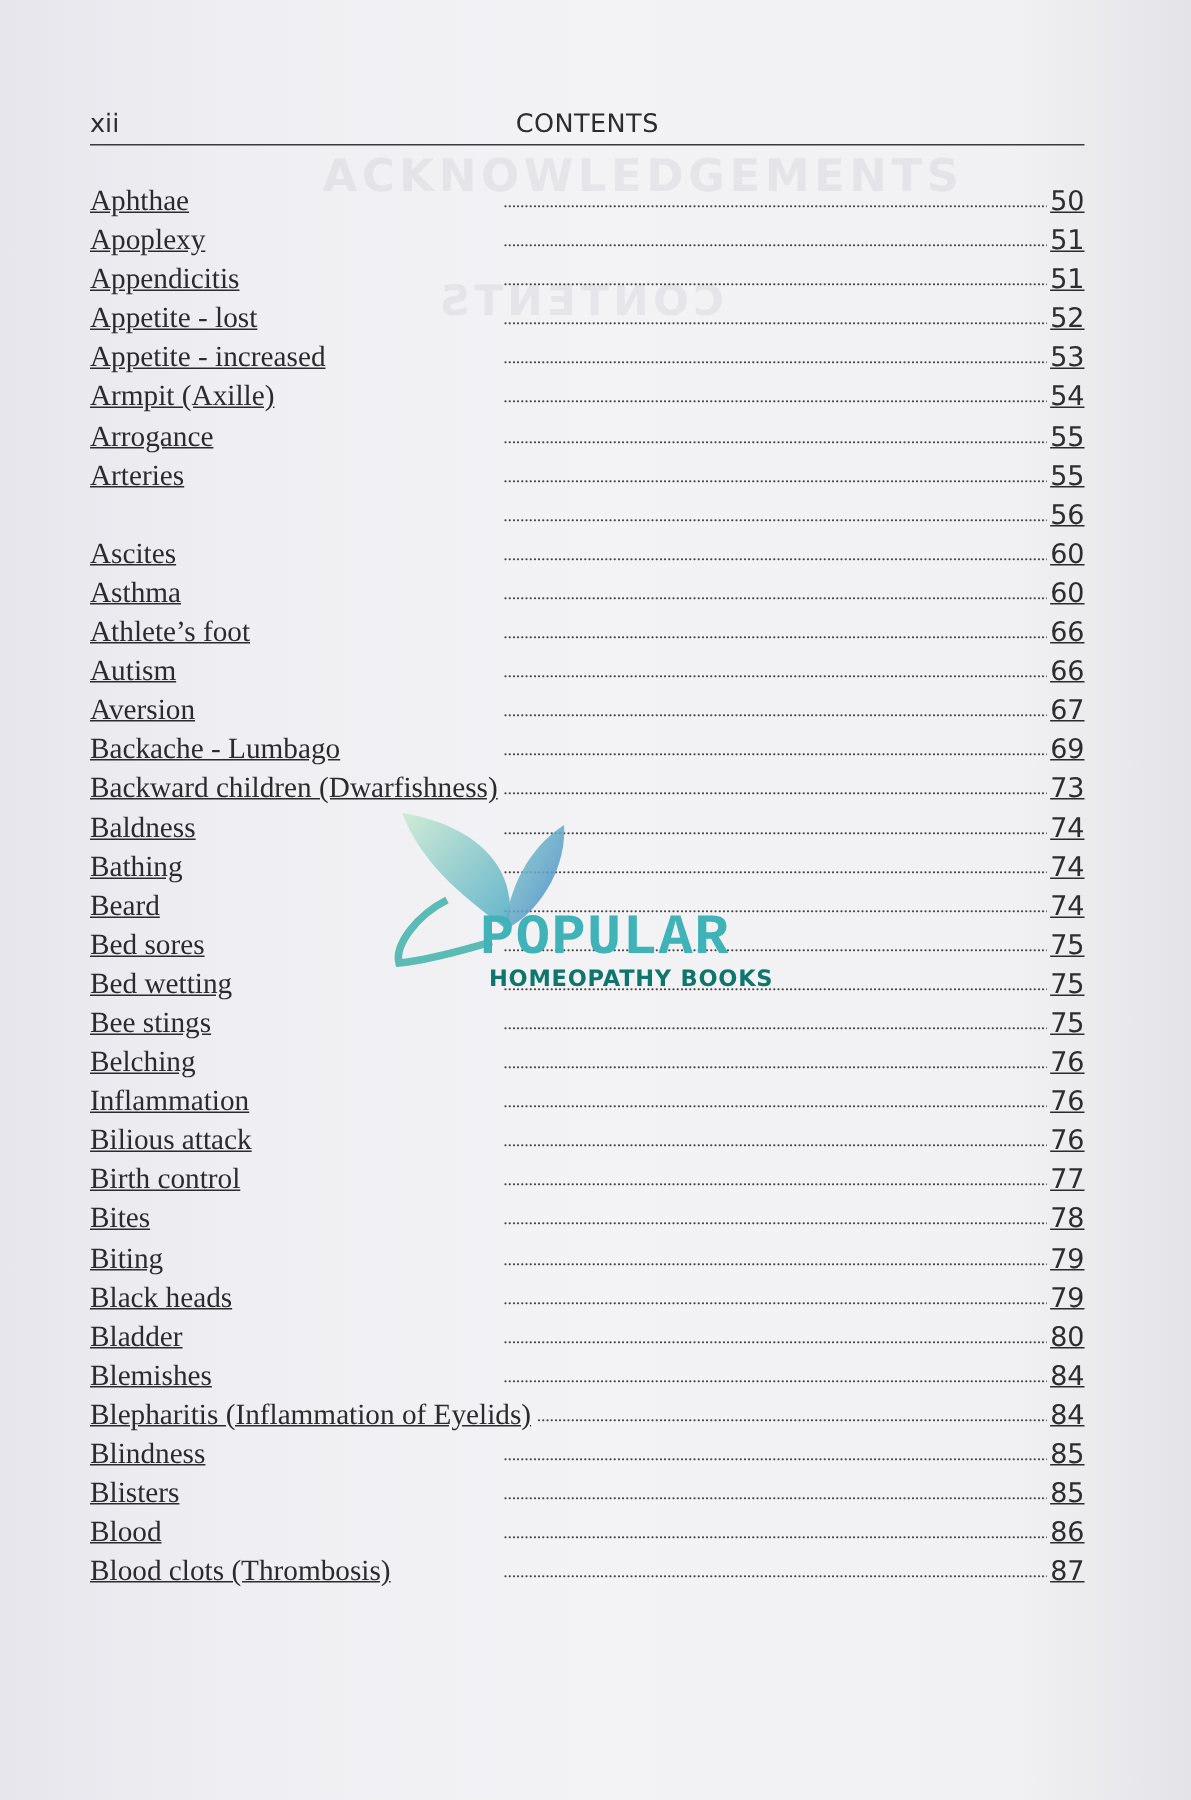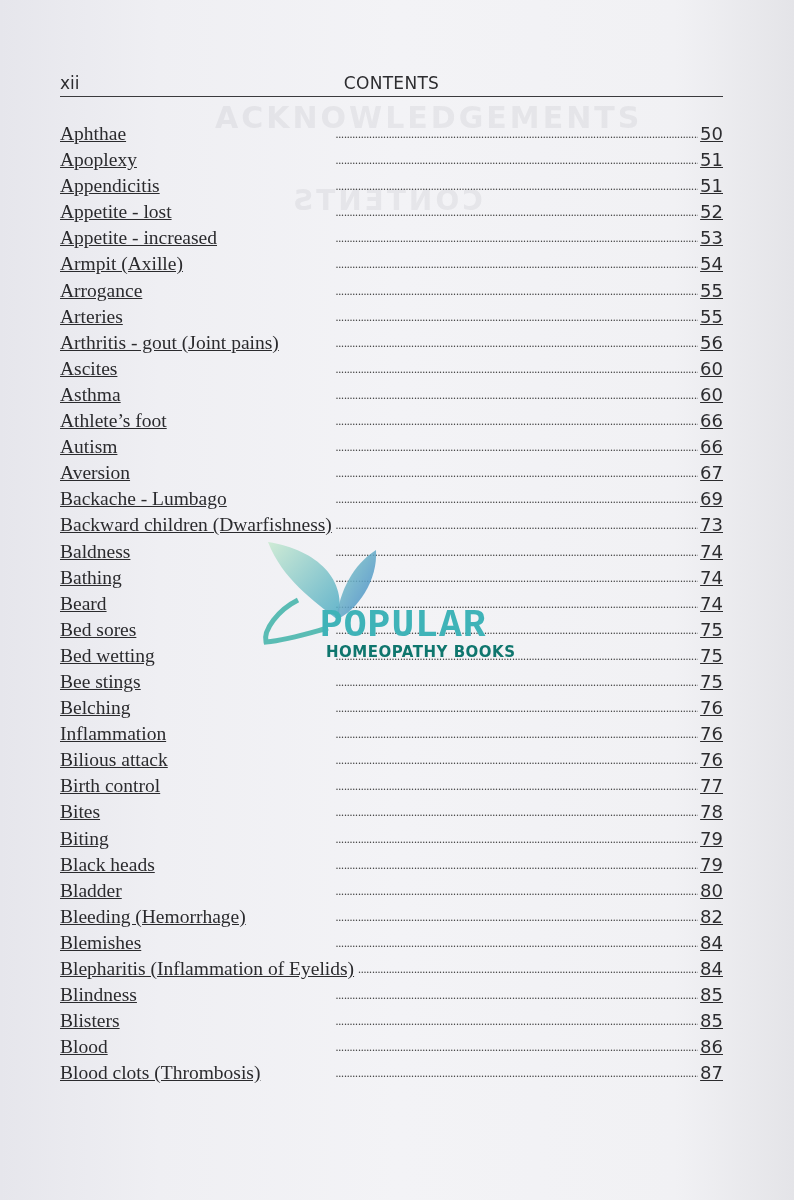--- a/index.html
+++ b/index.html
@@ -92,21 +92,20 @@
         <span class="label">Arrogance</span>
         <span class="leader"></span>
         <span class="pg">55</span>
       </div>
       <div class="row">
         <span class="label">Arteries</span>
         <span class="leader"></span>
         <span class="pg">55</span>
       </div>
       <div class="row">
-        <span class="label">Arthritis - gout (Joint pains)</span>
         <span class="leader"></span>
         <span class="pg">56</span>
       </div>
       <div class="row">
         <span class="label">Ascites</span>
         <span class="leader"></span>
         <span class="pg">60</span>
       </div>
       <div class="row">
         <span class="label">Asthma</span>
@@ -200,25 +199,20 @@
       </div>
       <div class="row">
         <span class="label">Black heads</span>
         <span class="leader"></span>
         <span class="pg">79</span>
       </div>
       <div class="row">
         <span class="label">Bladder</span>
         <span class="leader"></span>
         <span class="pg">80</span>
-      </div>
-      <div class="row">
-        <span class="label">Bleeding (Hemorrhage)</span>
-        <span class="leader"></span>
-        <span class="pg">82</span>
       </div>
       <div class="row">
         <span class="label">Blemishes</span>
         <span class="leader"></span>
         <span class="pg">84</span>
       </div>
       <div class="row">
         <span class="label">Blepharitis (Inflammation of Eyelids)</span>
         <span class="leader"></span>
         <span class="pg">84</span>

